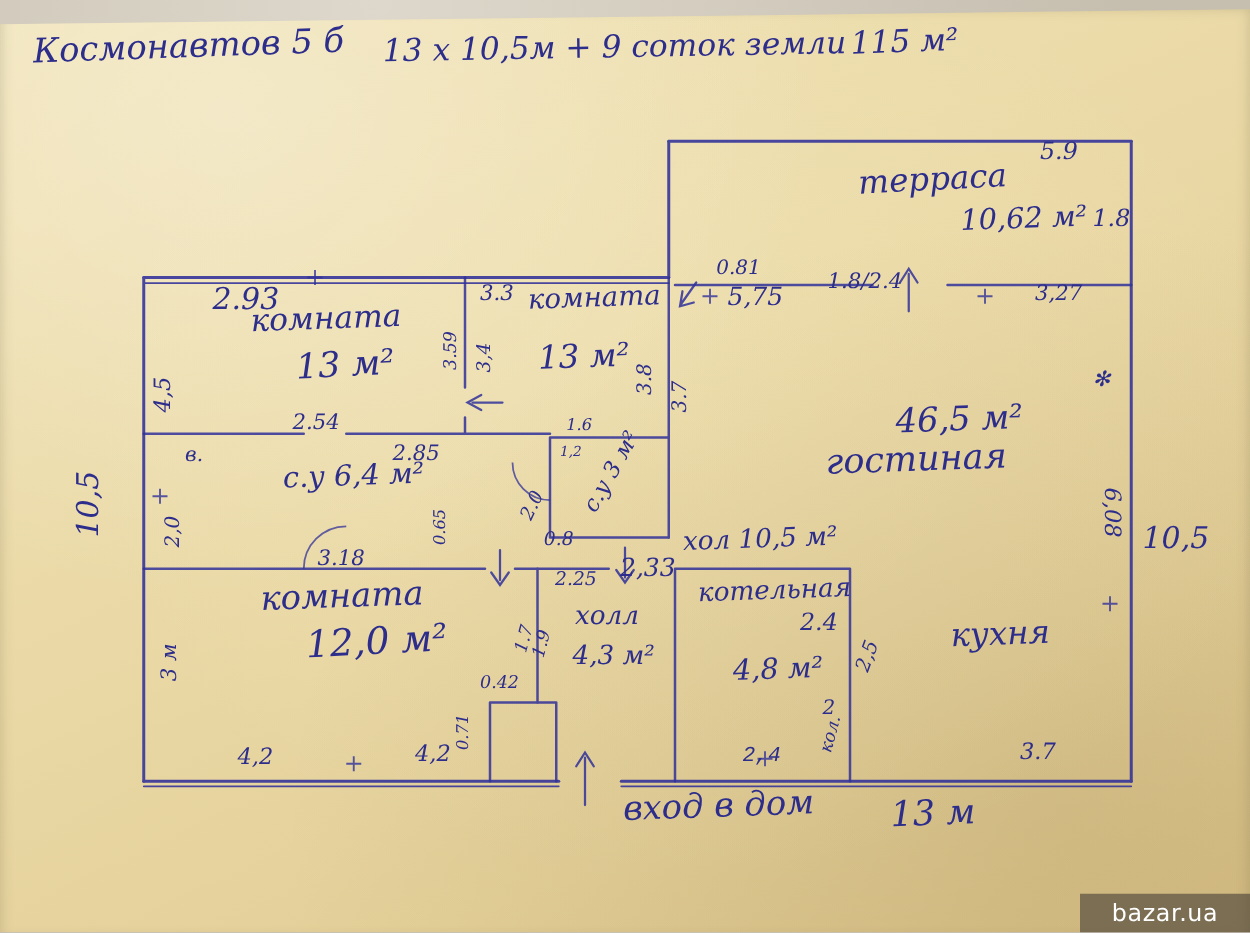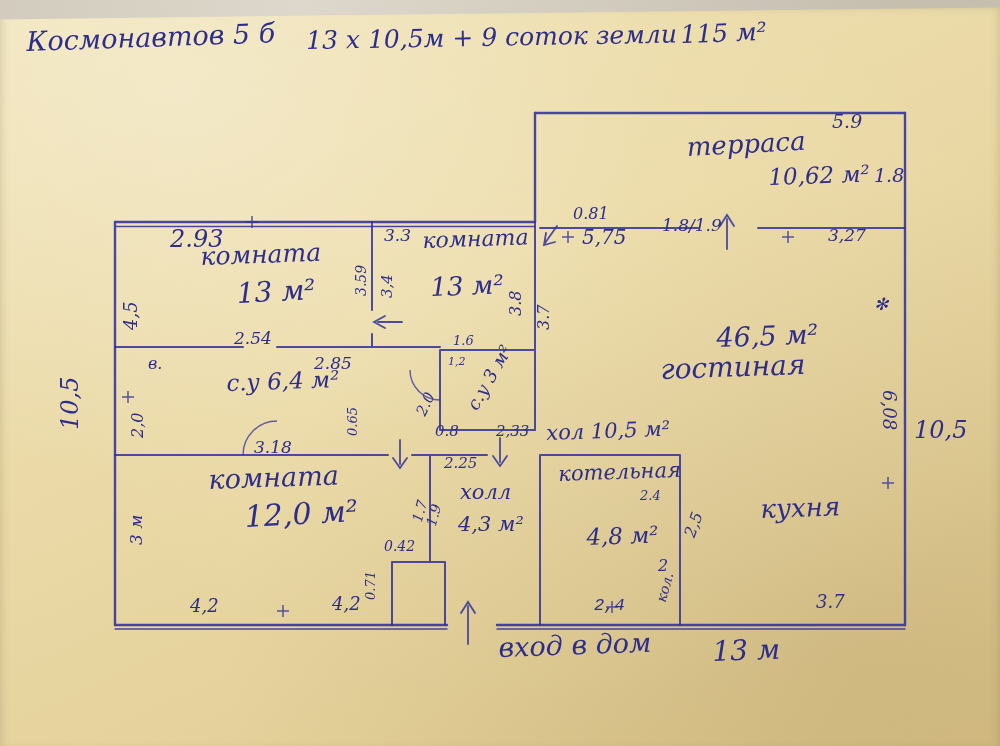--- a/index.html
+++ b/index.html
@@ -74,21 +74,21 @@
   <div class="lbl" style="left:26px;top:28px;font-size:27px;transform:rotate(-2deg);">Космонавтов 5 б</div>
   <div class="lbl" style="left:306px;top:28px;font-size:25px;transform:rotate(-1deg);">13 х 10,5м  + 9 соток земли</div>
   <div class="lbl" style="left:680px;top:22px;font-size:25px;transform:rotate(-2deg);">115 м²</div>
 
   <div class="lbl" style="left:686px;top:134px;font-size:26px;transform:rotate(-3deg);">терраса</div>
   <div class="lbl" style="left:768px;top:166px;font-size:23px;transform:rotate(-2deg);">10,62 м²</div>
   <div class="lbl" style="left:874px;top:166px;font-size:19px;">1.8</div>
   <div class="lbl" style="left:832px;top:112px;font-size:19px;">5.9</div>
   <div class="lbl" style="left:573px;top:206px;font-size:16px;">0.81</div>
   <div class="lbl" style="left:582px;top:227px;font-size:20px;">5,75</div>
-  <div class="lbl" style="left:662px;top:217px;font-size:17px;">1.8/1.9</div>
+  <div class="lbl" style="left:662px;top:217px;font-size:17px;">1.8/2.4</div>
   <div class="lbl" style="left:828px;top:227px;font-size:17px;">3,27</div>
 
   <div class="lbl" style="left:200px;top:244px;font-size:25px;transform:rotate(-2deg);">комната</div>
   <div class="lbl" style="left:236px;top:280px;font-size:28px;transform:rotate(-3deg);">13 м²</div>
   <div class="lbl" style="left:170px;top:227px;font-size:24px;">2.93</div>
   <div class="lbl" style="left:122px;top:330px;font-size:18px;transform:rotate(-90deg);">4,5</div>
   <div class="lbl" style="left:234px;top:330px;font-size:17px;">2.54</div>
 
   <div class="lbl" style="left:422px;top:230px;font-size:22px;transform:rotate(-2deg);">комната</div>
   <div class="lbl" style="left:430px;top:274px;font-size:26px;transform:rotate(-2deg);">13 м²</div>
@@ -105,48 +105,49 @@
   <div class="lbl" style="left:226px;top:372px;font-size:23px;transform:rotate(-2deg);">с.у  6,4 м²</div>
   <div class="lbl" style="left:314px;top:355px;font-size:17px;">2.85</div>
   <div class="lbl" style="left:148px;top:356px;font-size:16px;">в.</div>
   <div class="lbl" style="left:130px;top:438px;font-size:16px;transform:rotate(-90deg);">2,0</div>
   <div class="lbl" style="left:346px;top:436px;font-size:13px;transform:rotate(-90deg);">0.65</div>
   <div class="lbl" style="left:464px;top:404px;font-size:18px;transform:rotate(-60deg);">с.у 3 м²</div>
   <div class="lbl" style="left:453px;top:334px;font-size:13px;">1.6</div>
   <div class="lbl" style="left:448px;top:356px;font-size:11px;text-align:right;">1,2</div>
   <div class="lbl" style="left:414px;top:412px;font-size:15px;transform:rotate(-65deg);">2.0</div>
   <div class="lbl" style="left:435px;top:424px;font-size:15px;">0.8</div>
-  <div class="lbl" style="left:496px;top:424px;font-size:15px;">2,33</div>
+  <div class="lbl" style="left:496px;top:444px;font-size:20px;">2,33</div>
 
   <div class="lbl" style="left:546px;top:423px;font-size:21px;transform:rotate(-2deg);">хол 10,5 м²</div>
   <div class="lbl" style="left:460px;top:482px;font-size:21px;">холл</div>
   <div class="lbl" style="left:458px;top:514px;font-size:21px;">4,3 м²</div>
   <div class="lbl" style="left:444px;top:456px;font-size:15px;">2.25</div>
   <div class="lbl" style="left:410px;top:520px;font-size:14px;transform:rotate(-75deg);">1.7</div>
   <div class="lbl" style="left:424px;top:524px;font-size:14px;transform:rotate(-75deg);">1.9</div>
   <div class="lbl" style="left:384px;top:539px;font-size:14px;">0.42</div>
   <div class="lbl" style="left:364px;top:600px;font-size:13px;transform:rotate(-90deg);">0.71</div>
 
   <div class="lbl" style="left:208px;top:466px;font-size:27px;transform:rotate(-2deg);">комната</div>
   <div class="lbl" style="left:244px;top:502px;font-size:30px;transform:rotate(-3deg);">12,0 м²</div>
   <div class="lbl" style="left:254px;top:439px;font-size:17px;text-align:right;">3.18</div>
   <div class="lbl" style="left:128px;top:545px;font-size:17px;transform:rotate(-90deg);">3 м</div>
   <div class="lbl" style="left:190px;top:597px;font-size:18px;">4,2</div>
   <div class="lbl" style="left:332px;top:595px;font-size:18px;">4,2</div>
 
   <div class="lbl" style="left:558px;top:464px;font-size:21px;transform:rotate(-2deg);">котельная</div>
-  <div class="lbl" style="left:640px;top:489px;font-size:13px;text-align:center;">2.4</div>
+  <div class="lbl" style="left:640px;top:489px;font-size:19px;text-align:center;">2.4</div>
   <div class="lbl" style="left:586px;top:526px;font-size:23px;transform:rotate(-2deg);">4,8 м²</div>
   <div class="lbl" style="left:658px;top:558px;font-size:16px;">2</div>
   <div class="lbl" style="left:682px;top:534px;font-size:16px;transform:rotate(-70deg);">2,5</div>
   <div class="lbl" style="left:654px;top:600px;font-size:14px;transform:rotate(-75deg);">кол.</div>
   <div class="lbl" style="left:594px;top:597px;font-size:17px;font-family:Liberation Mono, monospace;">2,4</div>
 
   <div class="lbl" style="left:760px;top:496px;font-size:26px;transform:rotate(-2deg);">кухня</div>
   <div class="lbl" style="left:816px;top:593px;font-size:18px;">3.7</div>
   <div class="lbl" style="left:898px;top:390px;font-size:18px;transform:rotate(90deg);">6,08</div>
 
   <div class="lbl" style="left:58px;top:430px;font-size:24px;transform:rotate(-90deg);">10,5</div>
   <div class="lbl" style="left:914px;top:418px;font-size:24px;">10,5</div>
   <div class="lbl" style="left:712px;top:638px;font-size:28px;transform:rotate(-2deg);">13 м</div>
   <div class="lbl" style="left:498px;top:634px;font-size:27px;transform:rotate(-2deg);">вход в дом</div>
 
+  <div class="watermark">bazar.ua</div>
 </div>
 
 </body></html>

